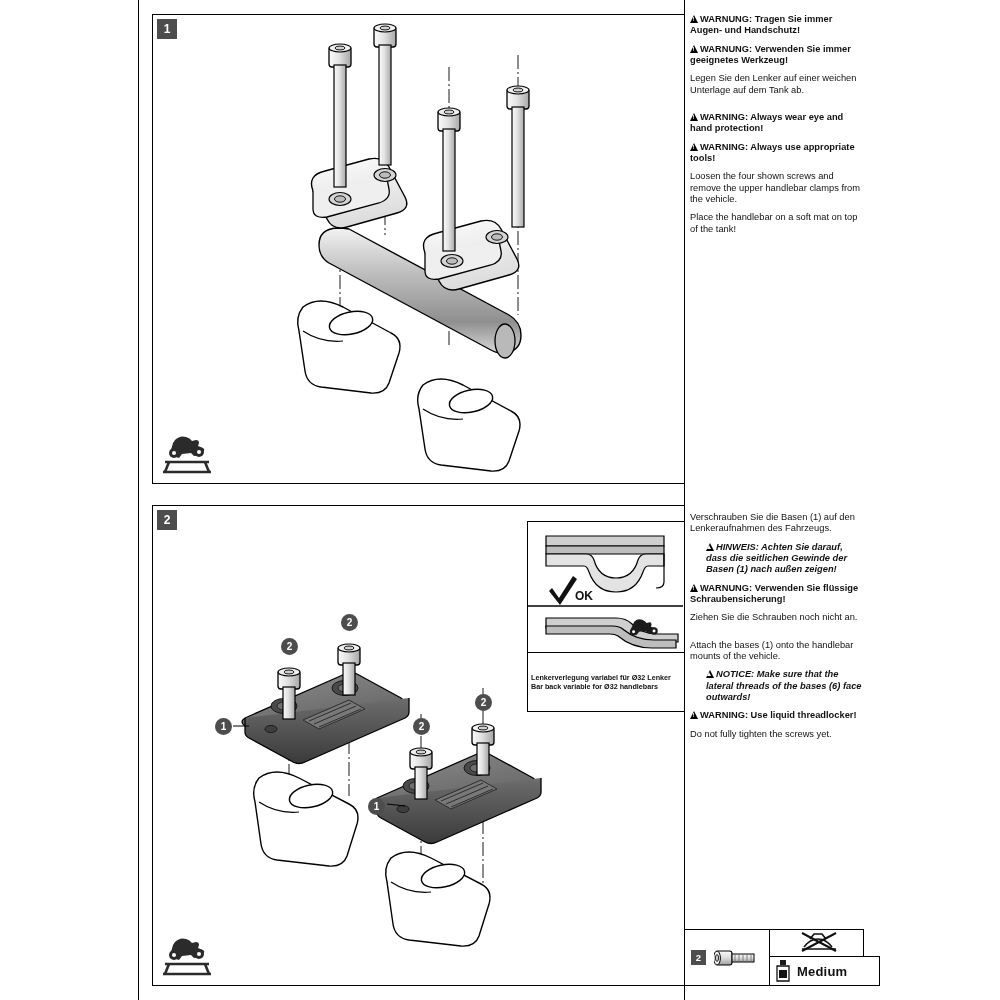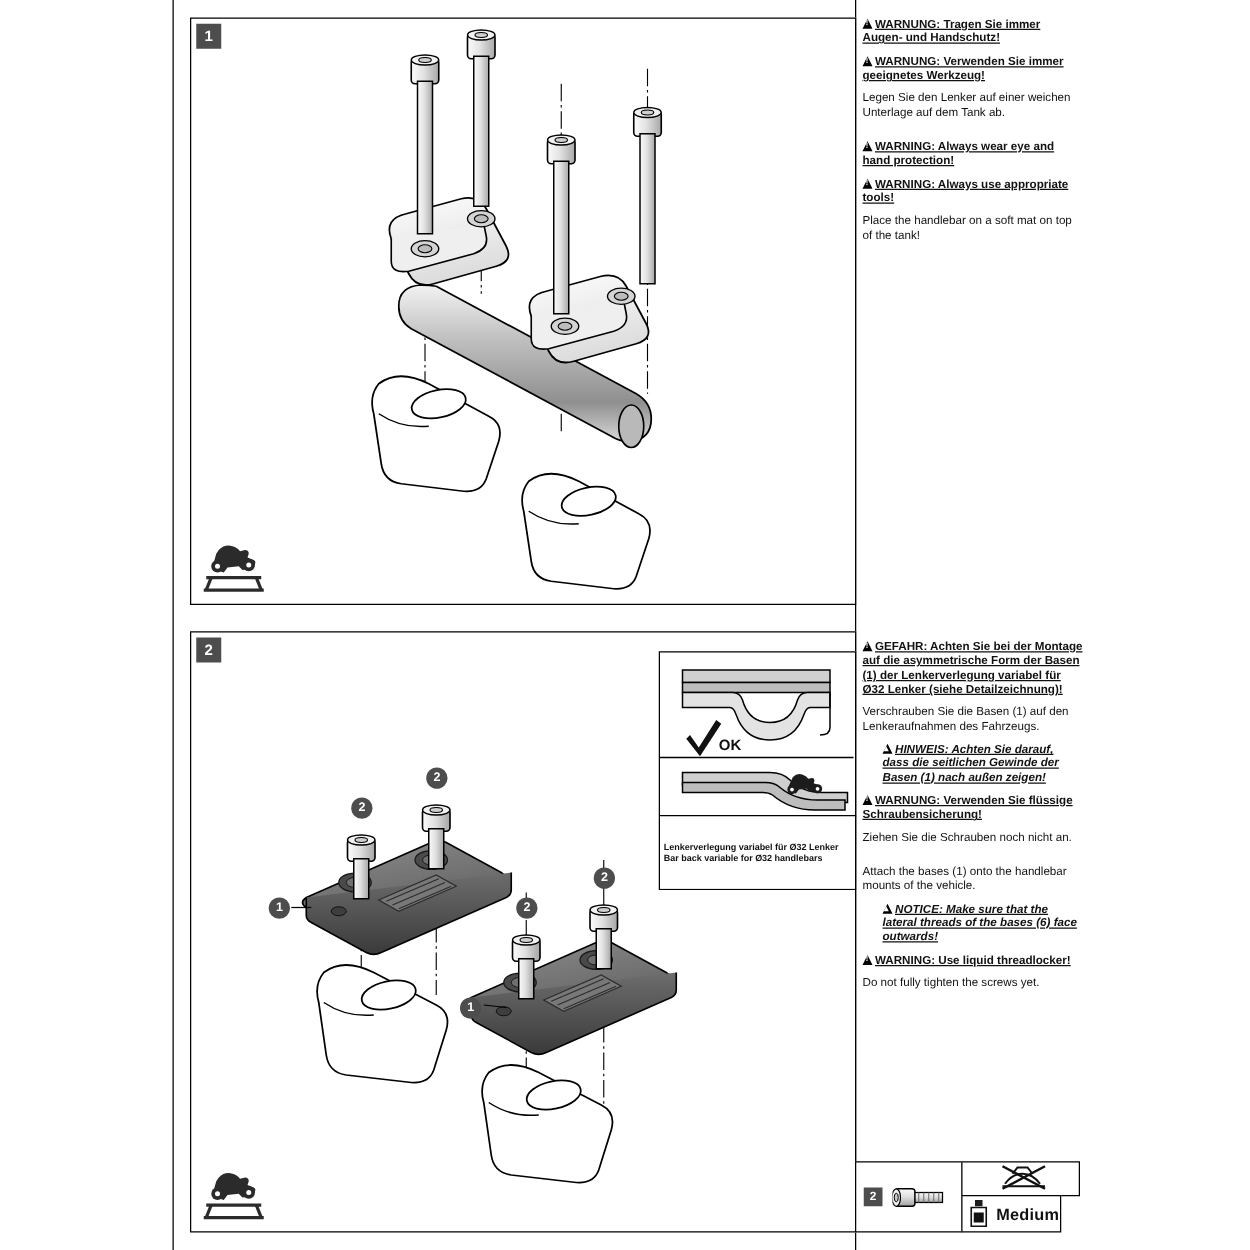--- a/index.html
+++ b/index.html
@@ -30,21 +30,21 @@
     background:#4d4d4d; color:#fff;
     font-size:12px; font-weight:bold;
     display:flex; align-items:center; justify-content:center;
   }
 
   
   .txtcol { position:absolute; left:690px; width:176px; }
   .txt-1 { top:14px; }
   .txt-2 { top:512px; }
   .txtcol p { margin:0 0 7px 0; font-size:9.3px; line-height:1.22; }
-  .txtcol p.b { font-weight:bold;text-decoration:underline; }
+  .txtcol p.b { font-weight:bold; }
   .txtcol p.i { font-style:italic;margin-left:16px; }
   .txtcol .gap { height:9px; }
   .tri {
     display:inline-block; width:0; height:0;
     border-left:4.5px solid transparent;
     border-right:4.5px solid transparent;
     border-bottom:8px solid #000;
     position:relative; top:1px; margin-right:2px;
   }
   .tri-o {
@@ -82,21 +82,21 @@
     position:absolute; left:0; bottom:0; width:100%;
     border-top:1.5px solid #000; background:#fff;
     font-size:7.2px; line-height:1.25; font-weight:bold; padding:20px 3px;
   }
 
   
   .legend { position:absolute; left:684px; top:929px; width:180px; height:57px; }
   .legend .cell { position:absolute; border:1.5px solid #000; background:#fff; }
   .legend .c1 { left:0; top:0; width:86px; height:57px; }
   .legend .c2 { left:85px; top:0; width:95px; height:28px; }
-  .legend .c3 { left:85px; top:27px; width:80px; height:30px; }
+  .legend .c3 { left:85px; top:27px; width:111px; height:30px; }
   .badge {
     width:15px; height:15px; background:#4d4d4d; color:#fff;
     font-size:9.5px; font-weight:bold;
     display:flex; align-items:center; justify-content:center;
   }
   .medium-label { font-size:13px; font-weight:bold; letter-spacing:.2px; }
 
   
   .bub {
     position:absolute; width:17px; height:17px; border-radius:50%;
@@ -402,25 +402,25 @@
     </div>
   </div>
 
   <div class="txtcol txt-1">
     <p class="b"><span class="tri"></span><span>WARNUNG: Tragen Sie immer Augen- und Handschutz!</span></p>
     <p class="b"><span class="tri"></span><span>WARNUNG: Verwenden Sie immer geeignetes Werkzeug!</span></p>
     <p>Legen Sie den Lenker auf einer weichen Unterlage auf dem Tank ab.</p>
     <div class="gap"></div>
     <p class="b"><span class="tri"></span><span>WARNING: Always wear eye and hand protection!</span></p>
     <p class="b"><span class="tri"></span><span>WARNING: Always use appropriate tools!</span></p>
+    <p>Loosen the four shown screws and remove the upper handlebar clamps from the vehicle.</p>
     <p>Place the handlebar on a soft mat on top of the tank!</p>
   </div>
 
   <div class="txtcol txt-2">
-    <p class="b"><span class="tri"></span><span>GEFAHR: Achten Sie bei der Montage auf die asymmetrische Form der Basen (1) der Lenkerverlegung variabel für Ø32 Lenker (siehe Detailzeichnung)!</span></p>
     <p>Verschrauben Sie die Basen (1) auf den Lenkeraufnahmen des Fahrzeugs.</p>
     <p class="i b"><span class="tri-o"></span><span>HINWEIS: Achten Sie darauf, dass die seitlichen Gewinde der Basen (1) nach außen zeigen!</span></p>
     <p class="b"><span class="tri"></span><span>WARNUNG: Verwenden Sie flüssige Schraubensicherung!</span></p>
     <p>Ziehen Sie die Schrauben noch nicht an.</p>
     <div class="gap"></div>
     <p>Attach the bases (1) onto the handlebar mounts of the vehicle.</p>
     <p class="i b"><span class="tri-o"></span><span>NOTICE: Make sure that the lateral threads of the bases (6) face outwards!</span></p>
     <p class="b"><span class="tri"></span><span>WARNING: Use liquid threadlocker!</span></p>
     <p>Do not fully tighten the screws yet.</p>
   </div>

